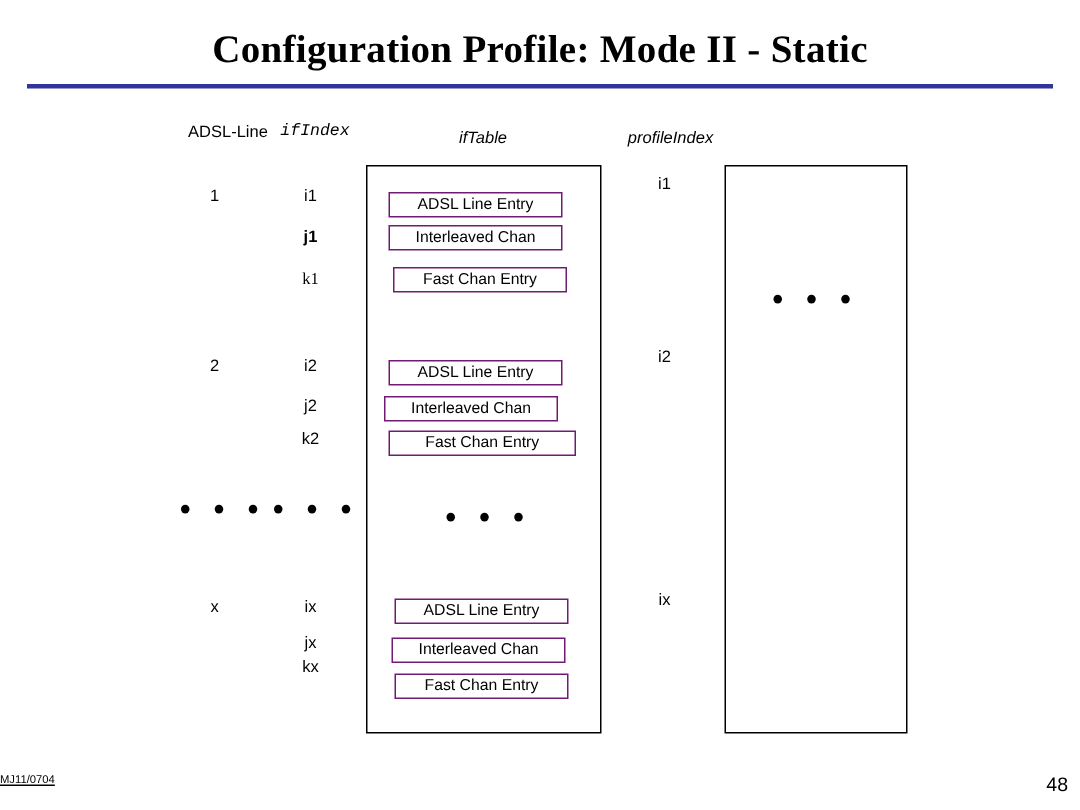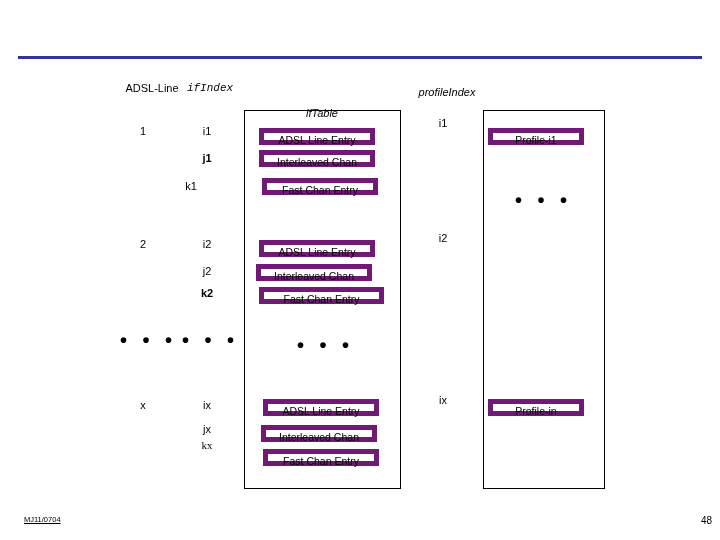--- a/index.html
+++ b/index.html
@@ -50,21 +50,21 @@
     font-style: italic;
   }
   .lbl {
     position: absolute;
     font-size: 11px;
     color: #000000;
     text-align: center;
   }
   .box {
     position: absolute;
-    border: 5px solid #701a75;
+    border: 1px solid #701a75;
     background: #ffffff;
     font-size: 10.5px;
     color: #000000;
     text-align: center;
     line-height: 15px;
     box-sizing: border-box;
   }
   .bigbox {
     position: absolute;
     border: 1px solid #000000;
@@ -74,86 +74,85 @@
   .dots {
     position: absolute;
     font-size: 20px;
     line-height: 10px;
     letter-spacing: 5px;
     color: #000000;
     font-weight: bold;
   }
   .footer-left {
     position: absolute;
-    left: 24px;
+    left: 0;
     top: 515px;
     font-size: 7.5px;
     color: #000000;
     text-decoration: underline;
   }
   .footer-right {
     position: absolute;
     right: 8px;
     top: 515px;
-    font-size: 10px;
+    font-size: 13px;
     color: #000000;
   }
 </style>
 </head>
 <body>
 
 <div id="slide">
 
+  <div class="title">Configuration Profile: Mode II - Static</div>
   <div class="title-rule"></div>
 
   <div class="hdr" style="left:108px; top:82px; width:88px;text-align:center;">ADSL-Line</div>
   <div class="hdr hdr-italic" style="left:175px; top:82px; width:70px;font-family:Liberation Mono, monospace;">ifIndex</div>
-  <div class="hdr hdr-italic" style="left:272px; top:86px; width:100px;margin-top:21px;">ifTable</div>
+  <div class="hdr hdr-italic" style="left:272px; top:86px; width:100px;">ifTable</div>
   <div class="hdr hdr-italic" style="left:400px; top:86px; width:94px;text-align:center;">profileIndex</div>
 
   <div class="bigbox" style="left:244px; top:110px; width:157px; height:379px;"></div>
   <div class="bigbox" style="left:483px; top:110px; width:122px; height:379px;"></div>
 
   <div class="lbl" style="left:128px; top:125px; width:30px;">1</div>
   <div class="lbl" style="left:192px; top:125px; width:30px;">i1</div>
   <div class="lbl" style="left:192px; top:152px; width:30px;font-weight:bold;">j1</div>
-  <div class="lbl" style="left:176px; top:180px; width:30px;">k1</div>
+  <div class="lbl" style="left:192px; top:180px; width:30px;font-family:Liberation Serif, serif;">k1</div>
 
   <div class="box" style="left:259px; top:128px; width:116px; height:17px;">ADSL Line Entry</div>
   <div class="box" style="left:259px; top:150px; width:116px; height:17px;">Interleaved Chan</div>
   <div class="box" style="left:262px; top:178px; width:116px; height:17px;">Fast Chan Entry</div>
 
   <div class="lbl" style="left:425px; top:117px; width:36px;">i1</div>
-  <div class="box" style="left:488px; top:128px; width:96px; height:17px;">Profile-i1</div>
 
   <div class="dots" style="left:515px; top:195px;">• • •</div>
 
   <div class="lbl" style="left:128px; top:238px; width:30px;">2</div>
   <div class="lbl" style="left:192px; top:238px; width:30px;">i2</div>
   <div class="lbl" style="left:192px; top:265px; width:30px;">j2</div>
-  <div class="lbl" style="left:192px; top:287px; width:30px;font-weight:bold;">k2</div>
+  <div class="lbl" style="left:192px; top:287px; width:30px;">k2</div>
 
   <div class="box" style="left:259px; top:240px; width:116px; height:17px;">ADSL Line Entry</div>
   <div class="box" style="left:256px; top:264px; width:116px; height:17px;">Interleaved Chan</div>
   <div class="box" style="left:259px; top:287px; width:125px; height:17px;">Fast Chan Entry</div>
 
   <div class="lbl" style="left:425px; top:232px; width:36px;">i2</div>
 
   <div class="dots" style="left:120px; top:335px;">• • •</div>
   <div class="dots" style="left:182px; top:335px;">• • •</div>
   <div class="dots" style="left:297px; top:340px;">• • •</div>
 
   <div class="lbl" style="left:128px; top:399px; width:30px;">x</div>
   <div class="lbl" style="left:192px; top:399px; width:30px;">ix</div>
   <div class="lbl" style="left:192px; top:423px; width:30px;">jx</div>
-  <div class="lbl" style="left:192px; top:439px; width:30px;font-family:Liberation Serif, serif;">kx</div>
+  <div class="lbl" style="left:192px; top:439px; width:30px;">kx</div>
 
   <div class="box" style="left:263px; top:399px; width:116px; height:17px;">ADSL Line Entry</div>
   <div class="box" style="left:261px; top:425px; width:116px; height:17px;">Interleaved Chan</div>
   <div class="box" style="left:263px; top:449px; width:116px; height:17px;">Fast Chan Entry</div>
 
   <div class="lbl" style="left:425px; top:394px; width:36px;">ix</div>
-  <div class="box" style="left:488px; top:399px; width:96px; height:17px;">Profile-in</div>
 
   <div class="footer-left">MJ11/0704</div>
   <div class="footer-right">48</div>
 
 </div>
 
 </body></html>

